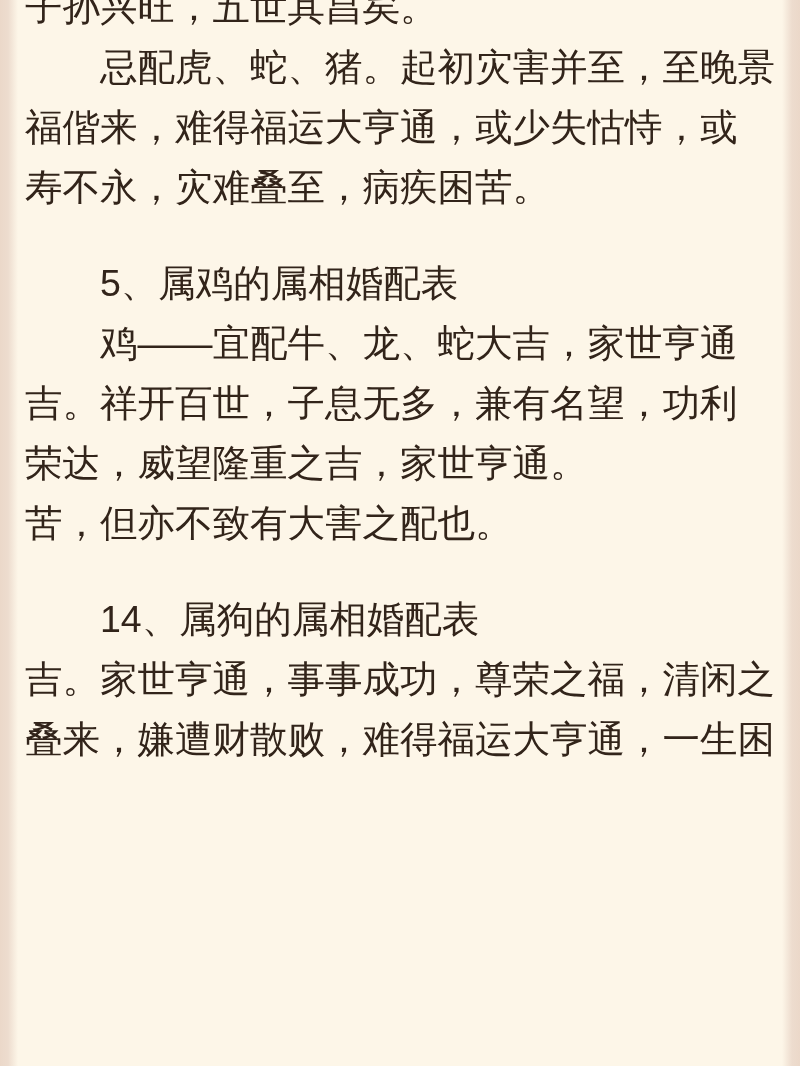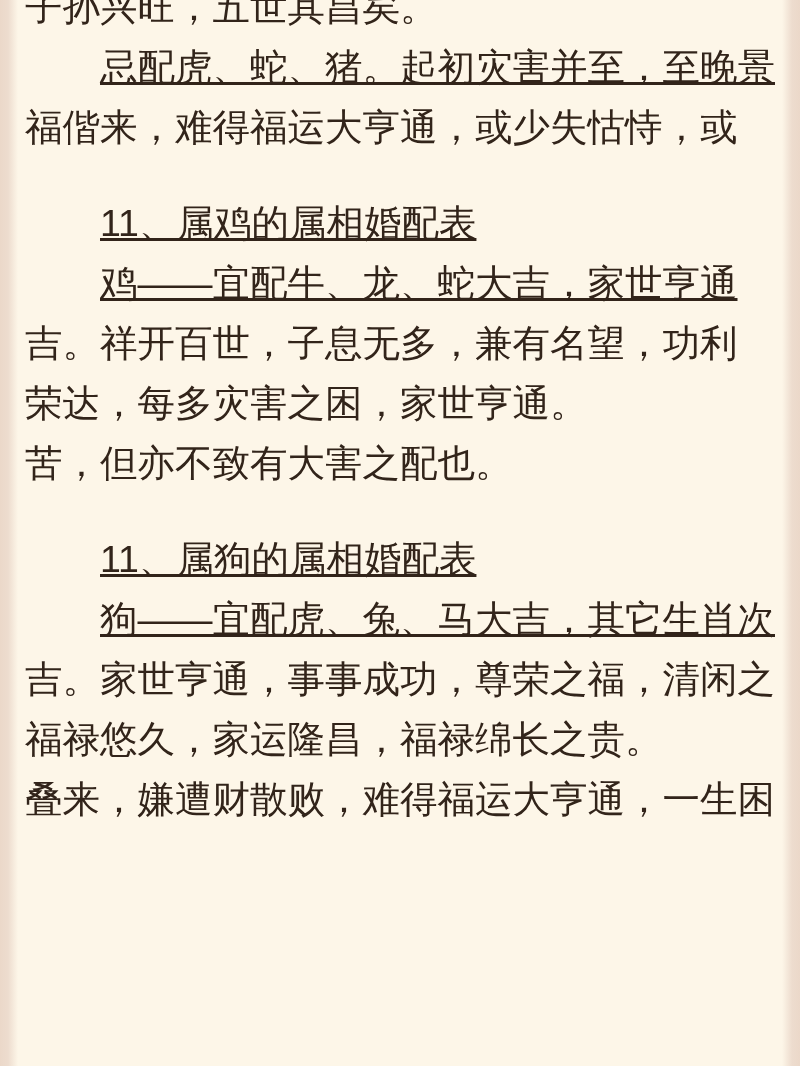--- a/index.html
+++ b/index.html
@@ -40,39 +40,37 @@
     line-height: 60px;
     font-weight: 500;
     z-index: 0;
   }
   .line {
     height: 60px;
     white-space: nowrap;
   }
   .indent {
     padding-left: 75px;
-    text-decoration: underline;
   }
   .gap-before {
     margin-top: 36px;
   }
 </style>
 </head>
 <body>
 
 <div class="edge-strip left"></div>
 <div class="edge-strip right"></div>
 
 <div class="doc">
   <div class="line">子孙兴旺，五世其昌矣。</div>
   <div class="line indent">忌配虎、蛇、猪。起初灾害并至，至晚景</div>
   <div class="line">福偕来，难得福运大亨通，或少失怙恃，或</div>
-  <div class="line indent gap-before">11、属鸡的属相婚配表</div>
+  <div class="line">寿不永，灾难叠至，病疾困苦。</div>
+  <div class="line indent gap-before">5、属鸡的属相婚配表</div>
   <div class="line indent">鸡——宜配牛、龙、蛇大吉，家世亨通</div>
   <div class="line">吉。祥开百世，子息无多，兼有名望，功利</div>
-  <div class="line">荣达，每多灾害之困，家世亨通。</div>
+  <div class="line">荣达，威望隆重之吉，家世亨通。</div>
   <div class="line">苦，但亦不致有大害之配也。</div>
-  <div class="line indent gap-before">11、属狗的属相婚配表</div>
-  <div class="line indent">狗——宜配虎、兔、马大吉，其它生肖次</div>
+  <div class="line indent gap-before">14、属狗的属相婚配表</div>
   <div class="line">吉。家世亨通，事事成功，尊荣之福，清闲之</div>
-  <div class="line">福禄悠久，家运隆昌，福禄绵长之贵。</div>
   <div class="line">叠来，嫌遭财散败，难得福运大亨通，一生困</div>
 </div>
 
 </body></html>

